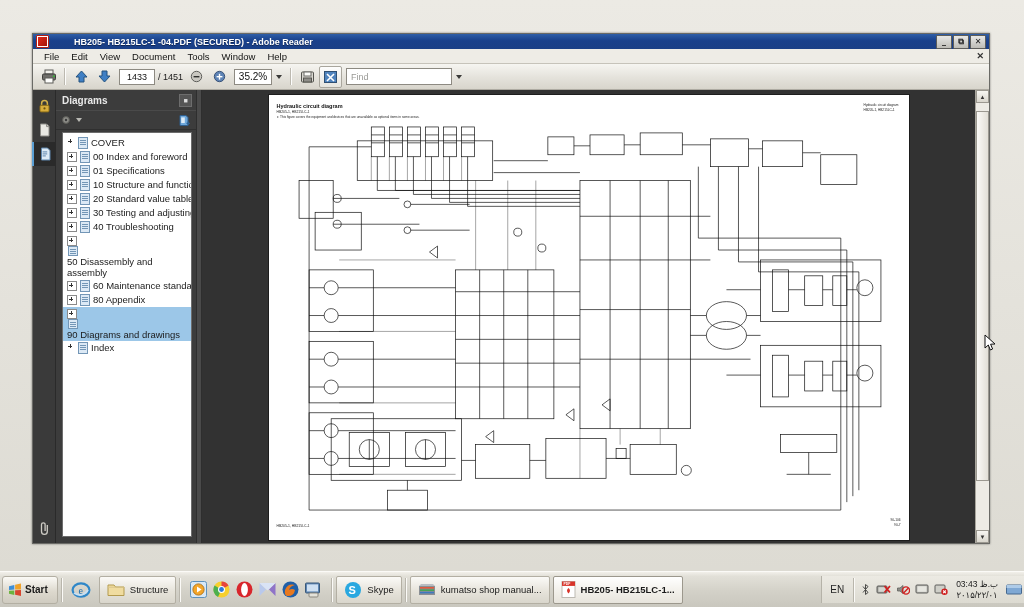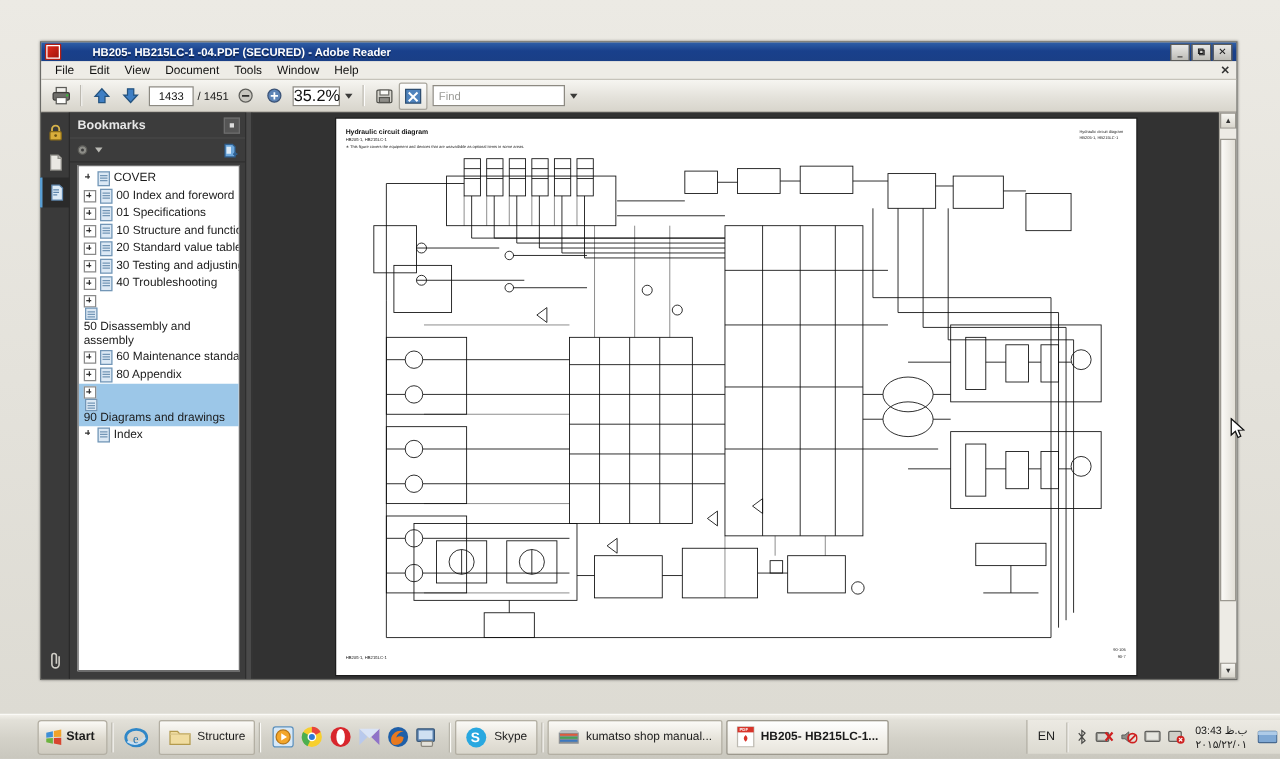--- a/index.html
+++ b/index.html
@@ -58,21 +58,21 @@
   .tbtn{width:21px;height:20px;display:flex;align-items:center;justify-content:center;border:1px solid transparent;border-radius:2px;}
   .tbtn svg{display:block;}
   .tbtn.active{background:linear-gradient(180deg,#fdfdfd,#e7e5de);border:1px solid #a9a69d;}
   .pagebox{
     width:34px;height:14px;background:#fff;border:1px solid #8d8a82;
     font-size:9px;text-align:center;line-height:14px;color:#111;margin:0 3px;
   }
   .pagetot{font-size:9px;color:#1a1a1a;margin-right:2px;white-space:nowrap;}
   .zoombox{
     width:36px;height:14px;background:#fff;border:1px solid #8d8a82;
-    font-size:13px;text-align:right;line-height:14px;color:#111;margin-left:3px;
+    font-size:10px;text-align:center;line-height:14px;color:#111;margin-left:3px;
   }
   .caret{width:0;height:0;border-left:3px solid transparent;border-right:3px solid transparent;
     border-top:4px solid #3a3a38;margin:0 4px;}
   .findbox{
     width:100px;height:15px;background:#fff;border:1px solid #8d8a82;margin-left:4px;
     display:flex;align-items:center;padding-left:4px;font-size:9px;color:#9a9a96;
   }
   
   .appbody{flex:1 1 auto;display:flex;min-height:0;background:#323232;}
   
@@ -149,21 +149,21 @@
   .cursor{position:absolute;left:984px;top:334px;width:12px;height:18px;z-index:50;}
   
   #taskbar{
     position:absolute;left:0;bottom:0;width:1024px;height:35px;
     background:linear-gradient(180deg,#f2f0ea 0%,#e2e0d8 12%,#d3d1c8 55%,#c9c7be 100%);
     border-top:1px solid #fbfaf7;display:flex;align-items:center;padding:0 2px;gap:3px;
   }
   .startbtn{
     height:26px;display:flex;align-items:center;gap:3px;padding:0 9px 0 5px;
     background:linear-gradient(180deg,#fbfaf6,#ddd9ce 55%,#cfcbc0);
-    border:1px solid #b3afa3;border-radius:3px;font-size:10px;font-weight:bold;color:#1c1c1c;margin-left:28px;
+    border:1px solid #b3afa3;border-radius:3px;font-size:10px;font-weight:bold;color:#1c1c1c;
   }
   .qlaunch{display:flex;align-items:center;gap:4px;padding:0 5px;height:26px;}
   .tsep2{width:1px;height:24px;background:#b9b6ac;border-right:1px solid #fbfaf7;}
   .taskitem{
     height:26px;display:flex;align-items:center;gap:5px;padding:0 7px;
     background:linear-gradient(180deg,#fbfaf7,#e6e3da 55%,#d9d6cc);
     border:1px solid #b3afa3;border-radius:2px;font-size:9.5px;color:#1b1b1b;white-space:nowrap;
   }
   .taskitem.active{background:linear-gradient(180deg,#ffffff,#f2f0ea 55%,#e7e4dc);border:1px solid #9c988d;font-weight:bold;}
   .tray{
@@ -291,21 +291,21 @@
         <div class="railspacer"></div>
         <div class="railbtn">
           <svg class="ico" width="13" height="15" viewBox="0 0 13 15" style="margin-bottom:6px">
             <path d="M9.3 4 V10.4 a2.9 2.9 0 0 1 -5.8 0 V3.6 a1.8 1.8 0 0 1 3.6 0 V10" fill="none" stroke="#cfcdc6" stroke-width="1.3"></path>
           </svg>
         </div>
       </div>
 
       <div class="bmpanel">
         <div class="bmhead">
-          <span>Bookmarks</span>
+          <span>Diagrams</span>
           <span class="opt">■</span>
         </div>
         <div class="bmtools">
           <svg class="ico" width="12" height="12" viewBox="0 0 12 12">
             <circle cx="5" cy="6" r="3.4" fill="#8d8d88" stroke="#5c5c58"></circle>
             <circle cx="5" cy="6" r="1.2" fill="#3c3c3c"></circle>
           </svg>
           <div class="caret" style="border-top-color:#b9b9b4;margin:0"></div>
           <div class="spacer"></div>
           <svg class="ico" width="13" height="13" viewBox="0 0 13 13">

